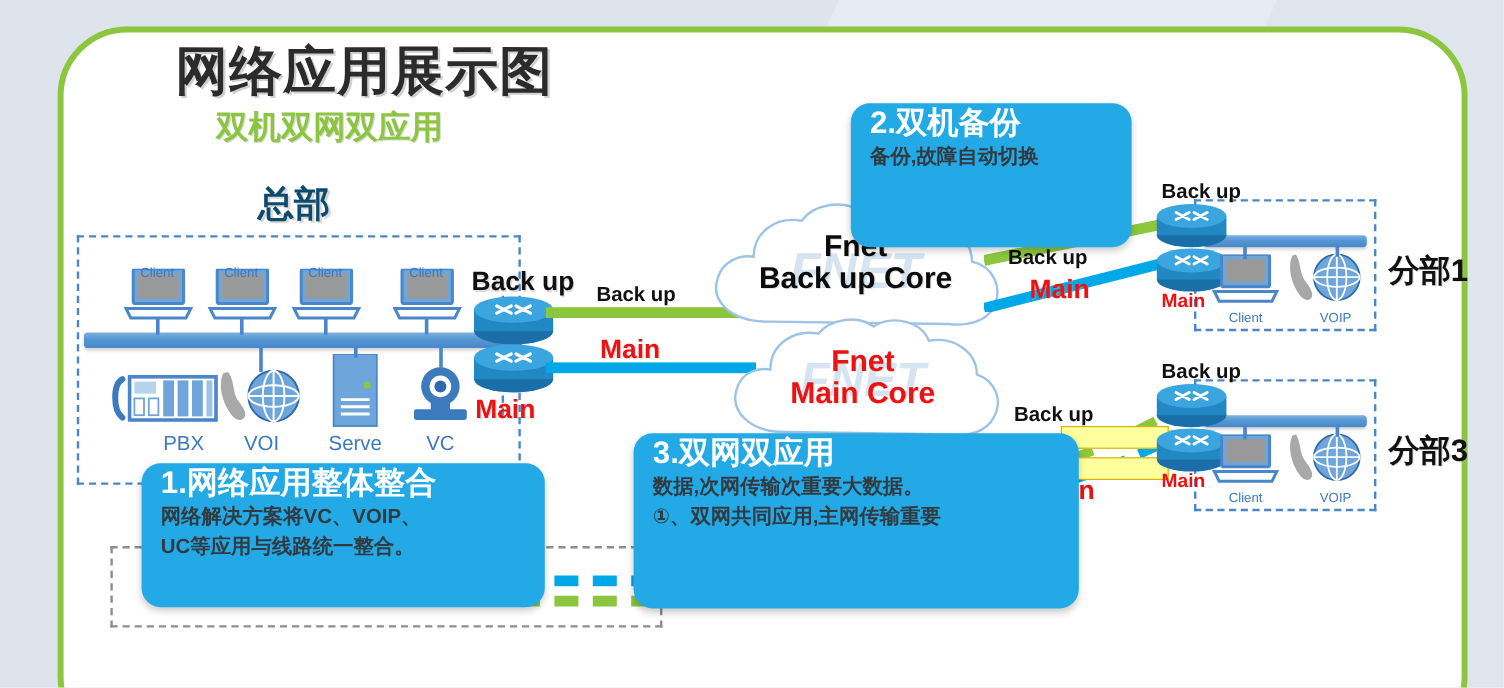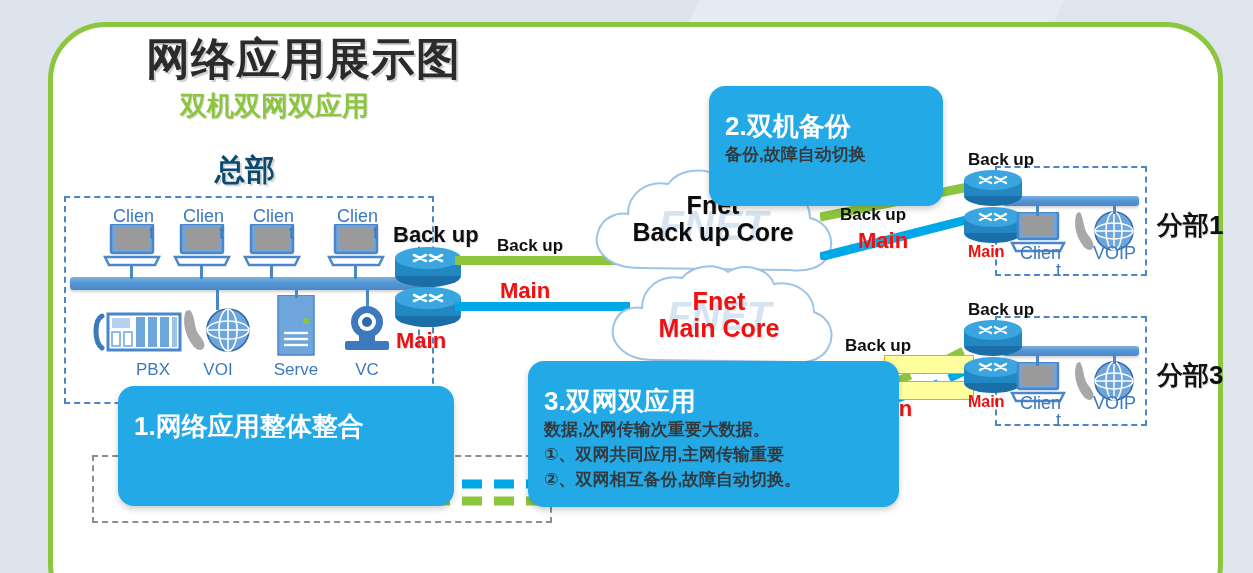--- a/index.html
+++ b/index.html
@@ -57,41 +57,42 @@
     border-radius:3px;
     box-shadow:0 2px 3px rgba(0,0,0,.18);
   }
   .stub{background:#4a86c8;}
 
   
   .devlabel{
     font-size:17px;color:#3c79bd;white-space:nowrap;text-align:center;
   }
   .devlabel-wrap{
-    font-size:18px;color:#3c79bd;width:46px;line-height:17px;text-align:right;
+    font-size:11px;color:#3c79bd;width:46px;line-height:17px;text-align:center;
     word-break:break-all;
+    margin-top:12px;
   }
 
   
   .lbl-backup-blk{font-size:22px;font-weight:bold;color:#101010;white-space:nowrap;
     text-shadow:1px 1px 0 rgba(170,170,170,.4);}
   .lbl-backup-sm{font-size:17px;font-weight:bold;color:#101010;white-space:nowrap;}
   .lbl-main-red{font-size:22px;font-weight:bold;color:#ee1111;white-space:nowrap;
     text-shadow:1px 1px 0 rgba(180,180,180,.35);}
   .lbl-main-sm{font-size:16px;font-weight:bold;color:#ee1111;white-space:nowrap;}
 
   
   .line-green{background:#8cc63f;}
   .line-blue{background:#00a8e8;}
 
   
   .callout{
     position:absolute;background:#22a9e6;border-radius:16px;
     box-shadow:0 3px 6px rgba(0,0,0,.2);
-    padding:24px 16px 12px 16px;box-sizing:border-box;
+    padding:0 16px 12px 16px;box-sizing:border-box;
   }
   .callout-title{
     font-size:26px;font-weight:bold;color:#ffffff;line-height:32px;white-space:nowrap;
   }
   .callout-body{
     font-size:17px;font-weight:bold;color:#333a3f;line-height:25px;
   }
 
   
   .cloud-txt-blk{
@@ -381,31 +382,34 @@
   <div class="abs dashbox-gray" style="left:92px;top:455px;width:460px;height:68px;"></div>
   <div class="abs" style="left:430px;top:478px;width:190px;height:30px;">
     <svg width="190" height="30" viewBox="0 0 190 30">
       <line x1="0" y1="6" x2="188" y2="6" stroke="#00a8e8" stroke-width="9" stroke-dasharray="20 12"></line>
       <line x1="0" y1="23" x2="188" y2="23" stroke="#8cc63f" stroke-width="9" stroke-dasharray="20 12"></line>
     </svg>
   </div>
 
   <div class="callout" style="left:118px;top:386px;width:336px;height:120px;">
     <div class="callout-title">1.网络应用整体整合</div>
+    <div class="callout-body">
+      <div>网络解决方案将VC、VOIP、</div>
+      <div>UC等应用与线路统一整合。</div>
+    </div>
   </div>
 
   <div class="callout" style="left:709px;top:86px;width:234px;height:120px;">
     <div class="callout-title">2.双机备份</div>
     <div class="callout-body">
       <div>备份,故障自动切换</div>
     </div>
   </div>
 
   <div class="callout" style="left:528px;top:361px;width:371px;height:146px;">
     <div class="callout-title">3.双网双应用</div>
     <div class="callout-body">
       <div>数据,次网传输次重要大数据。</div>
       <div>①、双网共同应用,主网传输重要</div>
-      <div>②、双网相互备份,故障自动切换。</div>
     </div>
   </div>
 
 </div>
 
 </body></html>

